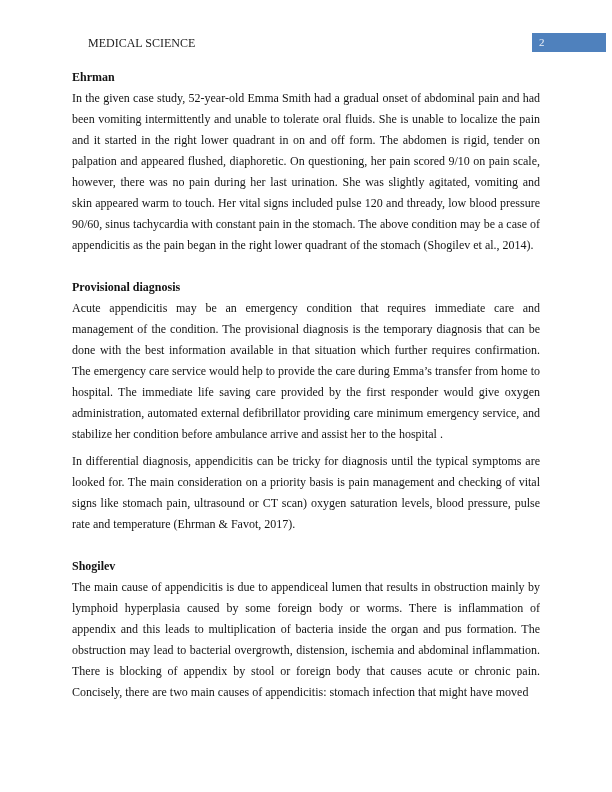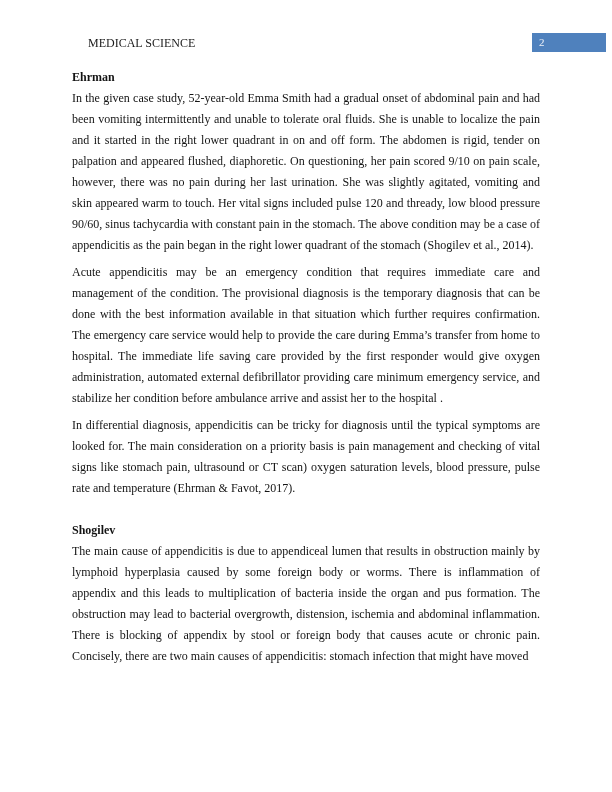--- a/index.html
+++ b/index.html
@@ -64,20 +64,21 @@
   <div>
     <span class="running-head">MEDICAL SCIENCE</span>
     <span class="page-num-badge" style="background: rgb(79, 129, 189);">2</span>
   </div>
 
   <div class="content">
 
     <h2 class="first">Ehrman</h2>
     <p>In the given case study, 52-year-old Emma Smith had a gradual onset of abdominal pain and had been vomiting intermittently and unable to tolerate oral fluids. She is unable to localize the pain and it started in the right lower quadrant in on and off form. The abdomen is rigid, tender on palpation and appeared flushed, diaphoretic. On questioning, her pain scored 9/10 on pain scale, however, there was no pain during her last urination. She was slightly agitated, vomiting and skin appeared warm to touch. Her vital signs included pulse 120 and thready, low blood pressure 90/60, sinus tachycardia with constant pain in the stomach. The above condition may be a case of appendicitis as the pain began in the right lower quadrant of the stomach (Shogilev et al., 2014).</p>
 
+    <h2>Provisional diagnosis</h2>
     <p>Acute appendicitis may be an emergency condition that requires immediate care and management of the condition. The provisional diagnosis is the temporary diagnosis that can be done with the best information available in that situation which further requires confirmation. The emergency care service would help to provide the care during Emma’s transfer from home to hospital. The immediate life saving care provided by the first responder would give oxygen administration, automated external defibrillator providing care minimum emergency service, and stabilize her condition before ambulance arrive and assist her to the hospital .</p>
     <p>In differential diagnosis, appendicitis can be tricky for diagnosis until the typical symptoms are looked for. The main consideration on a priority basis is pain management and checking of vital signs like stomach pain, ultrasound or CT scan) oxygen saturation levels, blood pressure, pulse rate and temperature (Ehrman &amp; Favot, 2017).</p>
 
     <h2>Shogilev</h2>
     <p>The main cause of appendicitis is due to appendiceal lumen that results in obstruction mainly by lymphoid hyperplasia caused by some foreign body or worms. There is inflammation of appendix and this leads to multiplication of bacteria inside the organ and pus formation. The obstruction may lead to bacterial overgrowth, distension, ischemia and abdominal inflammation. There is blocking of appendix by stool or foreign body that causes acute or chronic pain. Concisely, there are two main causes of appendicitis: stomach infection that might have moved</p>
 
   </div>
 </div>
 
 </body></html>

